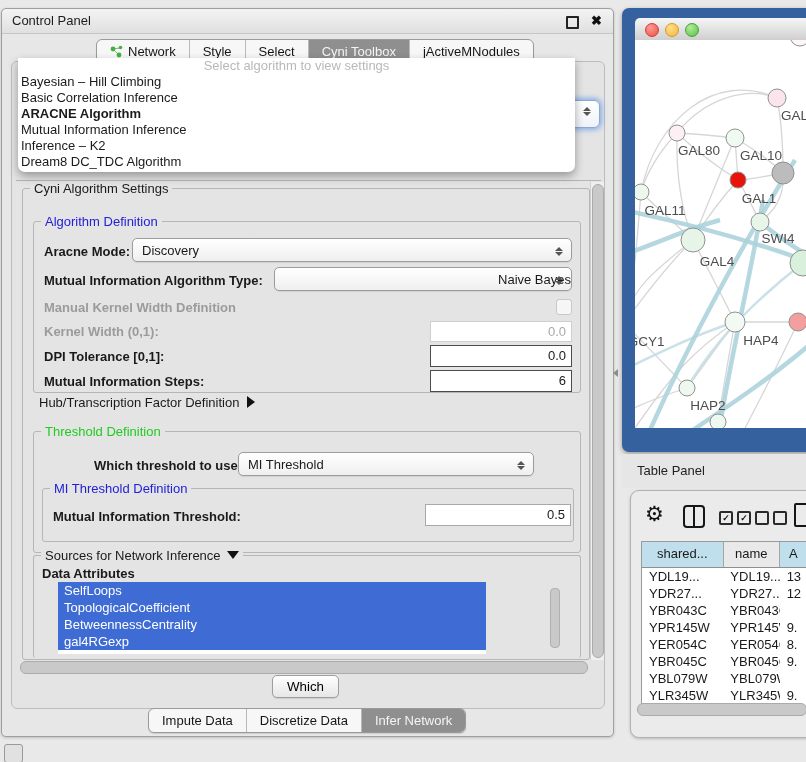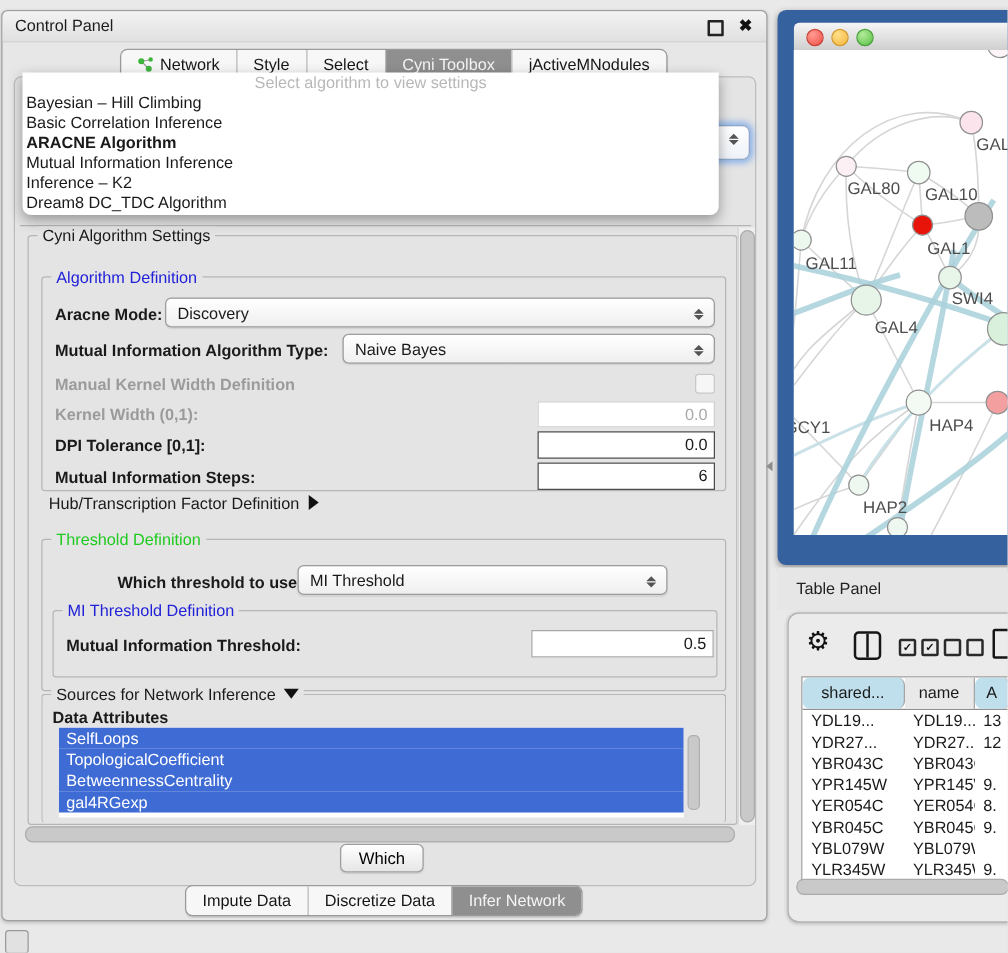--- a/index.html
+++ b/index.html
@@ -115,21 +115,21 @@
   .boxpair{display:flex;gap:4px;}
   .boxpair b{display:block;width:10px;height:10px;border:2px solid #2a2a2a;border-radius:2px;
       font-size:9px;line-height:10px;text-align:center;font-weight:bold;color:#111;}
   #ico-checked{left:88px;top:20px;}
   #ico-unchecked{left:124px;top:20px;}
   #ico-doc{left:163px;top:12px;width:14px;height:20px;border:2px solid #161616;border-radius:2px;}
   #tbl{position:absolute;left:10px;top:50px;width:166px;overflow:hidden;border:1px solid #9a9a9a;background:#fff;}
   #tbl-header{display:flex;height:25px;border-bottom:1px solid #8f8f8f;}
   #tbl-header .hc{box-sizing:border-box;border-right:1px solid #a5a5a5;line-height:24px;text-align:center;
       background:#e9e9e9;overflow:hidden;white-space:nowrap;cursor:pointer;}
-  #tbl-header .hc.hl{background:var(--hdrblue,#bfdfec);border-radius:6px;}
+  #tbl-header .hc.hl{background:var(--hdrblue,#bfdfec);}
   #tbl-body{height:138px;overflow:hidden;background:#fff;}
   #tbl-body .tr{display:flex;height:17px;line-height:17px;cursor:pointer;}
   #tbl-body .td{box-sizing:border-box;padding-left:7px;overflow:hidden;white-space:nowrap;}
   #tbl-hscroll{position:absolute;left:6px;top:212px;width:172px;height:12px;}
   #tbl-hscroll .hthumb{left:0;top:0;width:168px;height:11px;}
 
   #mini-ico{position:absolute;left:4px;top:744px;width:17px;height:17px;border:1px solid #9a9a9a;
       border-radius:3px;background:#e1e1e1;cursor:pointer;}
 
   svg text{font-family:"Liberation Sans",sans-serif;}
@@ -190,21 +190,21 @@
           <span class="lbl b" style="left:10px;top:22px;">Aracne Mode:</span>
           <div class="combo" style="left:98px;top:16px;width:440px;">
             <span>Discovery</span>
             <span class="steppers">
                 <i class="up"></i>
                 <i class="dn"></i>
               </span>
           </div>
 
           <span class="lbl b" style="left:10px;top:51px;">Mutual Information Algorithm Type:</span>
-          <div class="combo" style="left:240px;top:45px;width:298px;">
+          <div class="combo" style="left:240px;top:45px;width:298px;justify-content:flex-end;">
             <span>Naive Bayes</span>
             <span class="steppers">
                 <i class="up"></i>
                 <i class="dn"></i>
               </span>
           </div>
 
           <span class="lbl b dis" style="left:10px;top:78px;">Manual Kernel Width Definition</span>
           <span class="chk" style="left:522px;top:77px;"></span>
 
@@ -239,21 +239,21 @@
             <span class="lbl b" style="left:10px;top:20px;">Mutual Information Threshold:</span>
             <div class="field" style="left:382px;top:15px;width:146px;height:22px;">0.5</div>
           </div>
         </div>
 
         <div class="fs" style="left:10px;top:366px;width:546px;height:102px;border-bottom:none;">
           <span class="legend" style="cursor:pointer;">
             <span>Sources for Network Inference</span><span class="tri-down"></span>
           </span>
           <span class="lbl b" style="left:8px;top:10px;">Data Attributes</span>
-          <div id="attr-list" style="left:13px;top:26px;width:500px;height:72px;">
+          <div id="attr-list" style="left:24px;top:26px;width:428px;height:72px;">
               <div class="row">SelfLoops</div>
               <div class="row">TopologicalCoefficient</div>
               <div class="row">BetweennessCentrality</div>
               <div class="row">gal4RGexp</div>
             </div>
           <div id="attr-scroll" style="left:516px;top:32px;height:58px;"></div>
         </div>
       </div>
 
       <div class="vtrack" style="left:578px;top:120px;width:13px;height:478px;">

